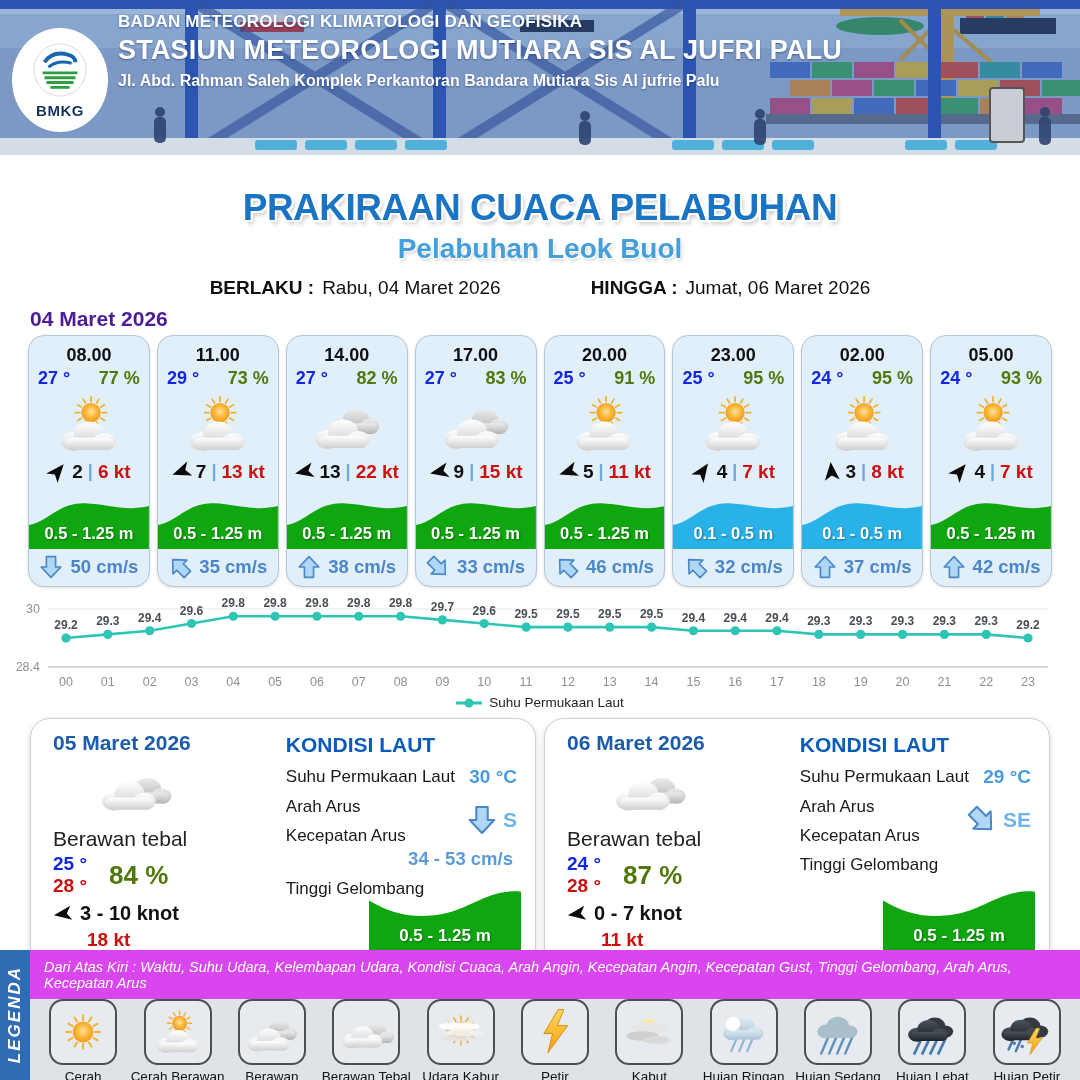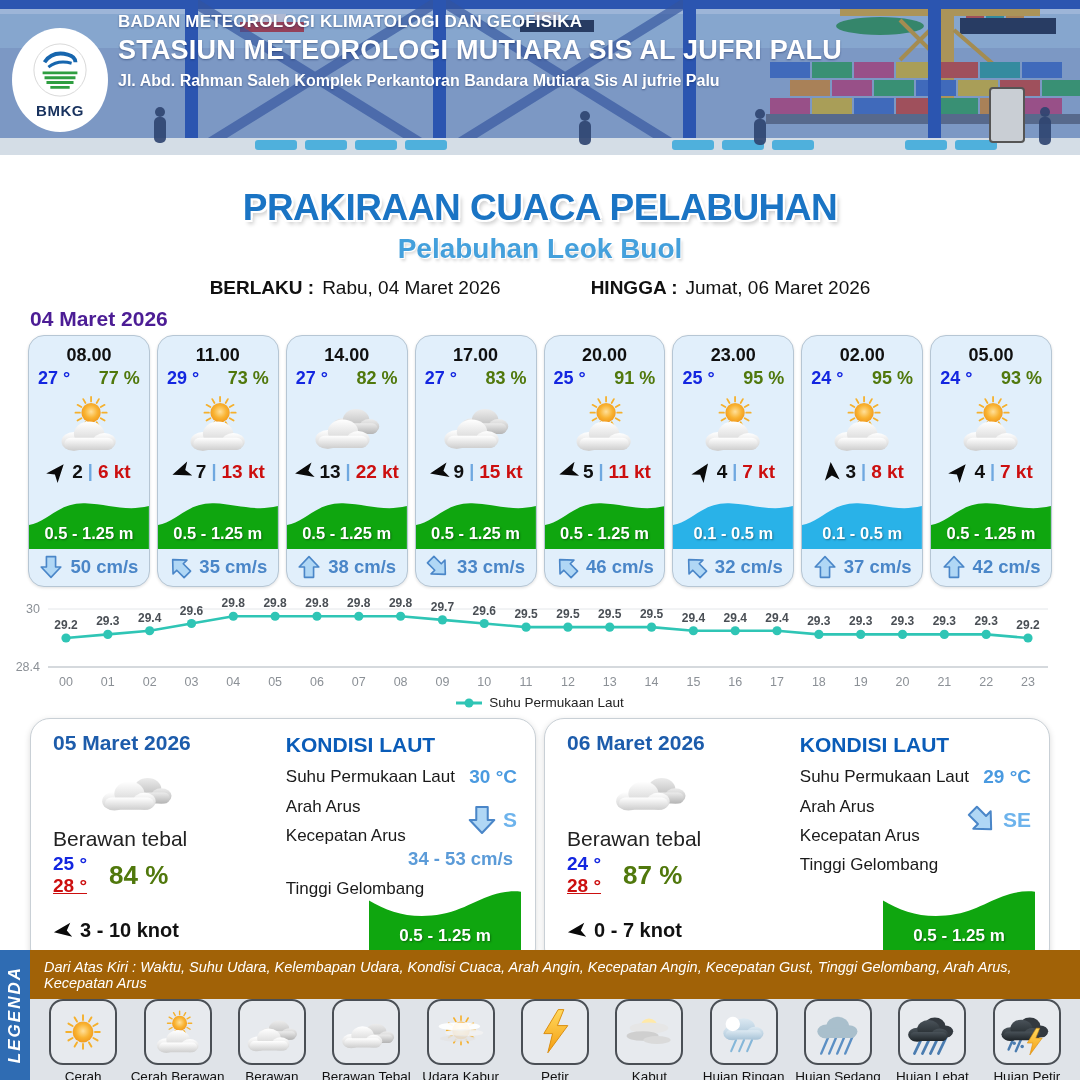--- a/index.html
+++ b/index.html
@@ -64,23 +64,23 @@
   
   .days{display:flex;gap:8px;margin:8px 30px 0 30px;}
   .dcard{flex:1;position:relative;background:#fff;border:1.5px solid #c9d0d6;border-radius:20px;
          height:248px;box-shadow:0 2px 6px rgba(0,0,0,.15);display:flex;}
   .d-left{width:45%;padding:12px 0 0 22px;position:relative;}
   .d-date{font-size:21px;font-weight:800;color:#1d5cab;}
   .d-ic{width:86px;height:64px;margin:2px 0 0 38px;}
   .d-cond{font-size:21px;color:#222;margin-top:2px;}
   .d-th{display:flex;align-items:center;gap:22px;margin-top:2px;}
   .d-min{font-size:19px;font-weight:800;color:#1326e0;}
-  .d-max{font-size:19px;font-weight:800;color:#cc0f0f;text-decoration:underline;}
+  .d-max{font-size:19px;font-weight:800;color:#cc0f0f;}
   .d-hum{font-size:26px;font-weight:800;color:#50780c;}
-  .d-wind{display:flex;align-items:center;gap:7px;margin-top:22px;font-size:20px;font-weight:800;color:#111;}
+  .d-wind{display:flex;align-items:center;gap:7px;margin-top:5px;font-size:20px;font-weight:800;color:#111;}
   .d-wind .nav{width:20px;height:20px;}
   .d-gust{font-size:19px;font-weight:800;color:#cc0f0f;margin:4px 0 0 34px;}
   .d-right{flex:1;position:relative;padding:14px 18px 0 6px;}
   .d-sea-title{font-size:21px;font-weight:800;color:#0a5cb8;margin-bottom:8px;}
   .d-row{display:flex;justify-content:space-between;align-items:center;margin-top:9px;}
   .d-lbl{font-size:17px;color:#1a1a1a;}
   .d-val{font-size:19px;font-weight:800;color:#4a9ae0;}
   .d-arr{position:absolute;right:18px;display:flex;align-items:center;gap:6px;
          font-size:21px;font-weight:800;color:#6db3ec;}
   .d-arr .cur{width:30px;height:30px;}
@@ -89,21 +89,21 @@
   .d-gel svg{position:absolute;inset:0;width:100%;height:100%;}
   .d-gel span{position:absolute;bottom:9px;left:0;right:0;text-align:center;color:#fff;
               font-size:17px;font-weight:800;text-shadow:1px 1px 2px rgba(0,0,0,.35);}
 
   
   .footer{position:absolute;left:0;right:0;bottom:0;height:130px;display:flex;}
   .lg-band{width:30px;background:#2f6cb3;display:flex;align-items:center;justify-content:center;}
   .lg-band span{writing-mode:vertical-rl;transform:rotate(180deg);color:#fff;font-size:17px;
                 font-weight:800;font-style:italic;letter-spacing:2px;}
   .lg-main{flex:1;background:#dfe3e8;display:flex;flex-direction:column;}
-  .lg-bar{background:#a16207;color:#fff;font-style:italic;font-size:14.5px;padding:9px 12px 8px 14px;}
+  .lg-bar{background:#d946ef;color:#fff;font-style:italic;font-size:14.5px;padding:9px 12px 8px 14px;}
   .lg-items{flex:1;display:flex;align-items:center;padding:0 6px;}
   .lg-item{flex:1;display:flex;flex-direction:column;align-items:center;}
   .lg-box{width:64px;height:62px;border:2px solid #4a4f55;border-radius:14px;display:flex;
           align-items:center;justify-content:center;background:rgba(255,255,255,.25);}
   .lg-box svg{width:58px;height:48px;}
   .lg-lbl{font-size:13.5px;color:#111;margin-top:4px;white-space:nowrap;}
 </style>
 </head>
 <body>
 

